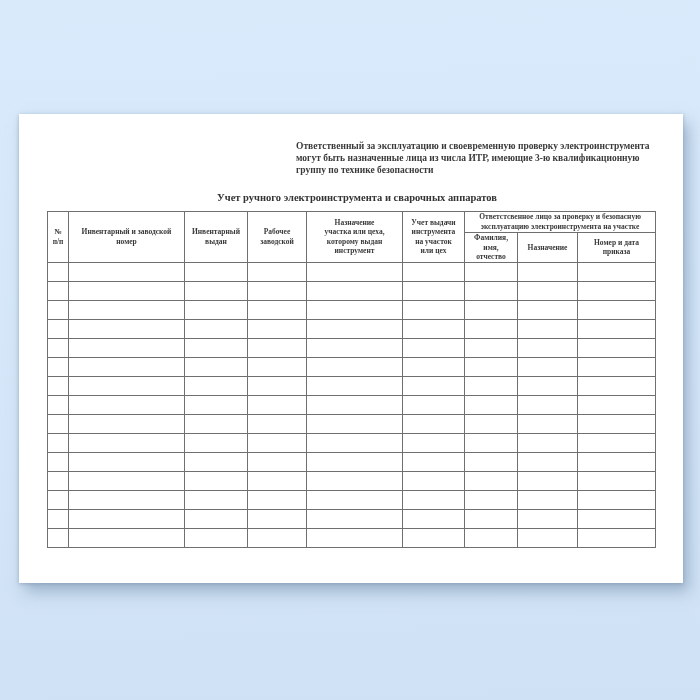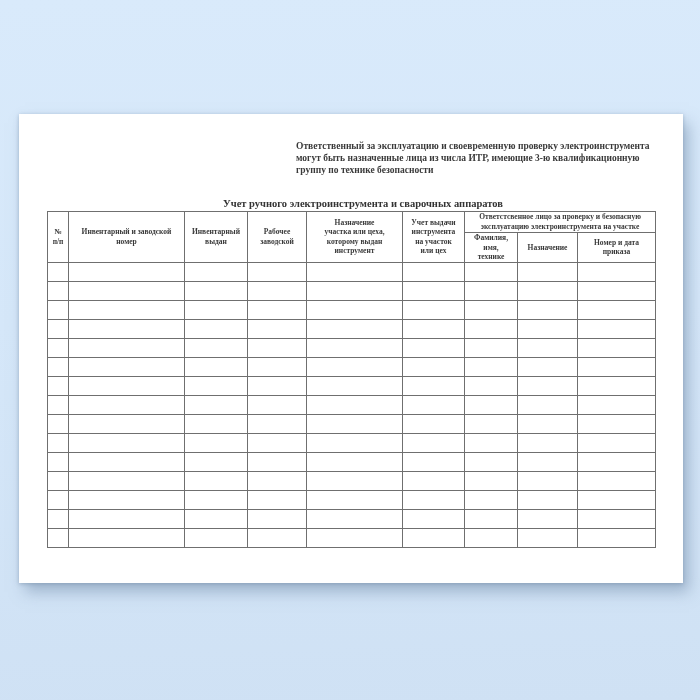--- a/index.html
+++ b/index.html
@@ -37,21 +37,21 @@
     font-weight: 700;
     color: #3a3a3a;
     white-space: pre-line;
     text-align: left;
   }
   .title {
     position: absolute;
     left: 0;
     top: 71px;
     width: 100%;
-    margin: 12px;
+    margin: 6px;
     font-size: 10.5px;
     line-height: 13px;
     font-weight: 700;
     color: #333333;
     text-align: center;
   }
   table.registry {
     position: absolute;
     left: 28px;
     top: 97px;
@@ -119,21 +119,21 @@
 инструмент</th>
           <th rowspan="2">Учет выдачи
 инструмента
 на участок
 или цех</th>
           <th colspan="3">Ответстсвенное лицо за проверку и безопасную
 эксплуатацию электроинструмента на участке</th>
         </tr>
         <tr>
           <th>Фамилия, имя,
-технике</th>
+отчество</th>
           <th>Назначение</th>
           <th>Номер и дата
 приказа</th>
         </tr>
       </thead>
       <tbody>
           <tr>
             <td></td>
             <td></td>
             <td></td>

